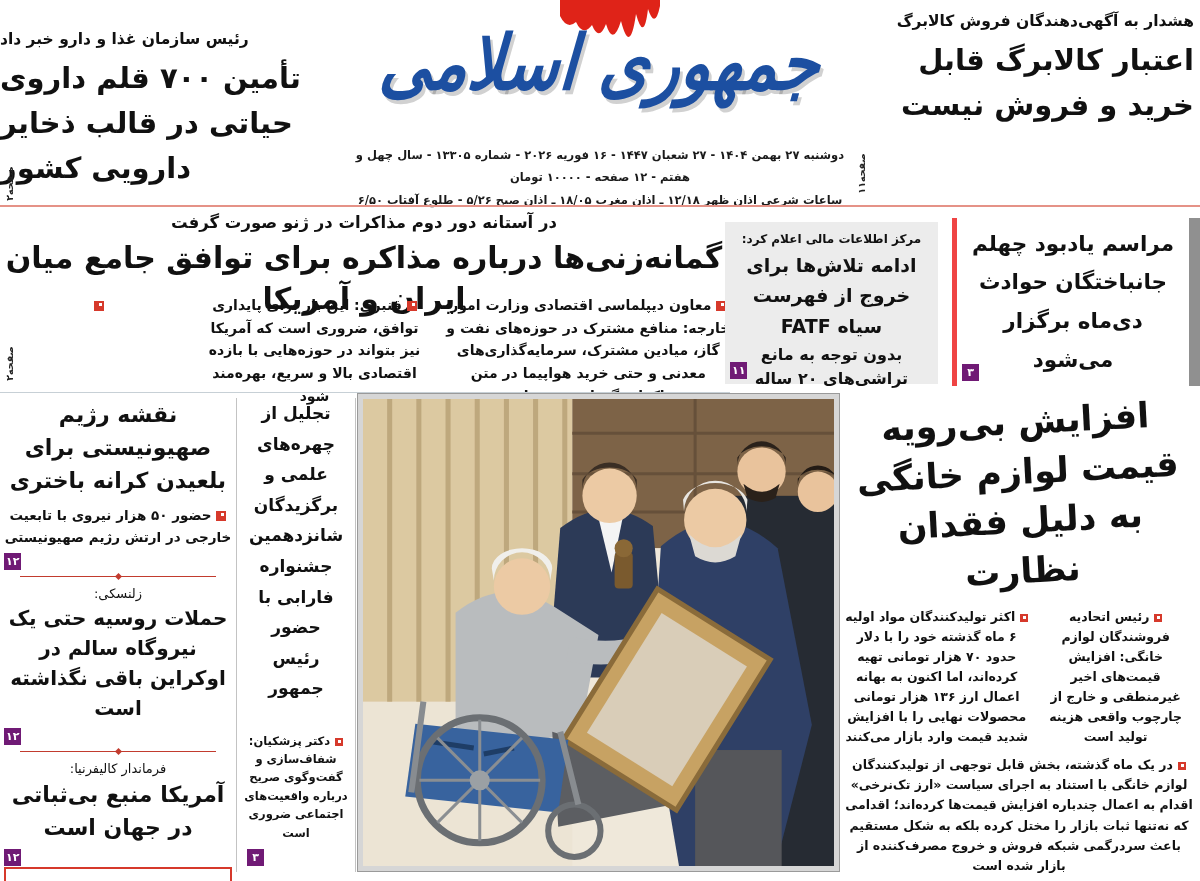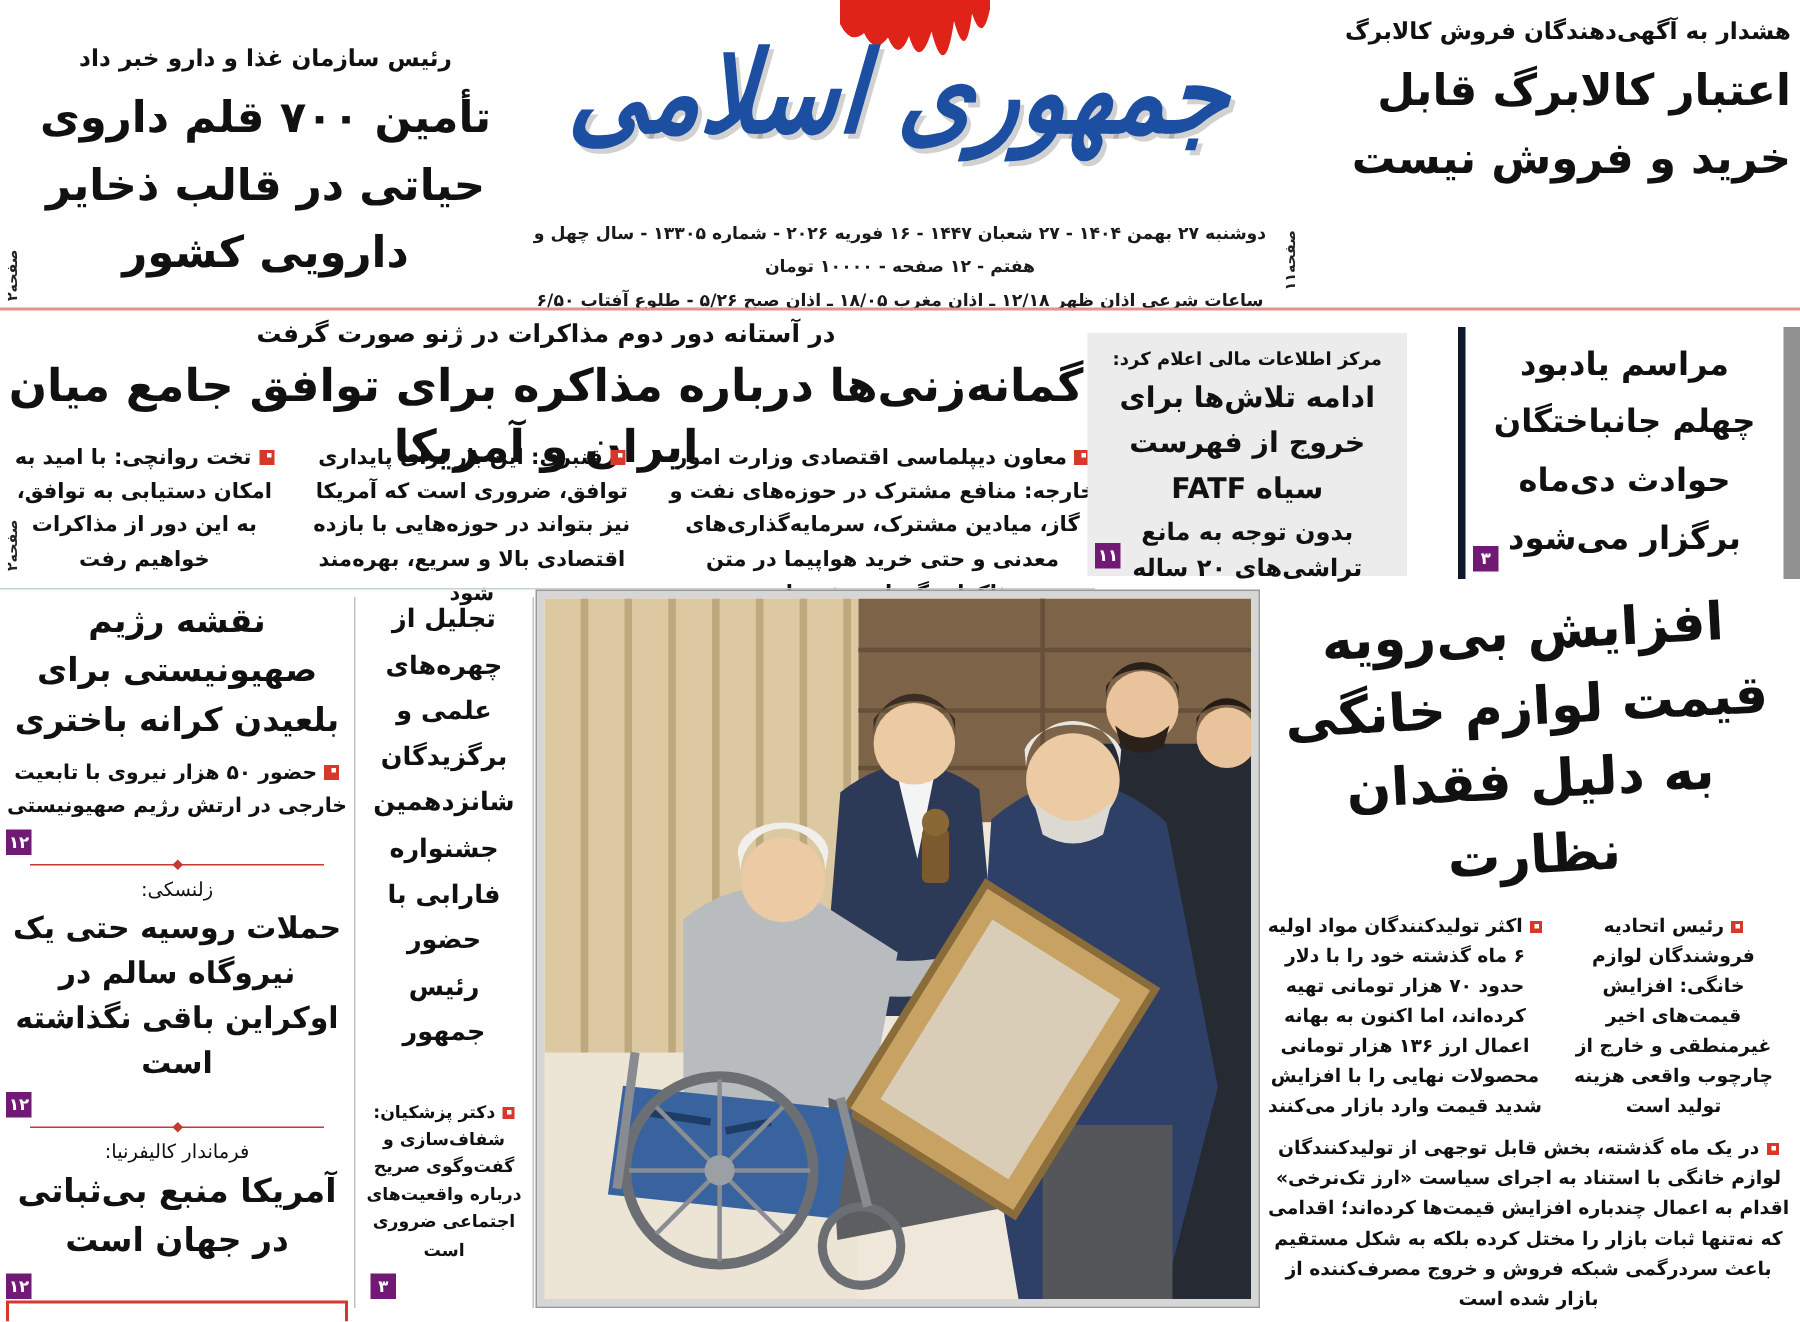--- a/index.html
+++ b/index.html
@@ -4,21 +4,21 @@
 <style>
   * { box-sizing: border-box; margin: 0; padding: 0; }
   html,body { background:#ffffff; }
   body { font-family: "DejaVu Sans", sans-serif; }
   .page {
     position: relative; width: 1200px; height: 881px;
     background: #fff; overflow: hidden; direction: rtl; color:#111;
   }
   
   .story-top-right { position:absolute; right:6px; top:12px; width:332px; text-align:right; }
-  .story-top-left  { position:absolute; left:12px;  top:30px; width:330px; text-align:center; }
+  .story-top-left  { position:absolute; left:0;  top:30px; width:330px; text-align:left; }
   .top-kicker { font-size:15.5px; font-weight:bold; letter-spacing:-0.2px; }
   .top-headline { font-size:29px; font-weight:900; line-height:1.55; margin-top:8px; }
   .masthead { position:absolute; left:340px; top:0; width:520px; text-align:center; }
   .logo { position:relative; height:138px; }
   .drip { position:absolute; left:218px; top:-4px; width:104px; height:64px; }
   .logo-text {
     position:relative; display:inline-block; margin-top:26px;
     font-size:64px; font-weight:bold; font-style:italic; color:#1c4fa1;
     transform: scaleY(1.18) skewX(-5deg);
     text-shadow: 3px 3px 0 rgba(70,70,70,.25);
@@ -45,22 +45,22 @@
   .badge { display:inline-block; min-width:17px; height:17px; line-height:17px; padding:0 2px;
            background:#701a75; color:#fff; font-size:11px; font-weight:bold; text-align:center; }
 
   
   .fatf { position:absolute; right:262px; top:222px; width:213px; height:162px;
           background:#ececec; text-align:center; padding-top:10px; }
   .fatf-kicker { font-size:12px; font-weight:bold; }
   .fatf-headline { font-size:19px; font-weight:900; line-height:1.6; margin-top:4px; padding:0 8px; }
   .fatf-sub { font-size:16px; font-weight:900; line-height:1.5; margin-top:2px; padding:0 6px; }
   .fatf .badge, .memorial .badge { position:absolute; left:5px; bottom:5px; }
-  .memorial { position:absolute; right:0; top:218px; width:228px; height:168px;
-              border-right:11px solid #909090; border-left:5px solid #0f172a;
+  .memorial { position:absolute; right:0; top:218px; width:248px; height:168px;
+              border-right:11px solid #909090; border-left:5px solid #ef4444;
               display:flex; align-items:center; justify-content:center; text-align:center;
               font-size:21.5px; font-weight:bold; line-height:1.8; padding:0 10px; }
 
   
   .left-col { position:absolute; left:4px; top:398px; width:228px; text-align:center; }
   .lc-headline { font-size:22px; font-weight:900; line-height:1.5; }
   .lc-kicker { font-size:13px; font-weight:normal; margin-bottom:2px; }
   .lc-sub { font-size:13.5px; font-weight:bold; line-height:1.6; margin-top:8px; }
   .badge-row { text-align:left; height:17px; margin-top:2px; }
   .red-divider { position:relative; border-top:1px solid #c23b2e; margin:9px 16px 9px 16px; }
@@ -130,21 +130,21 @@
   </section>
 
   <div class="quotes">
     <div class="quote q-a">
       <span class="bullet"></span><span>معاون دیپلماسی اقتصادی وزارت امور خارجه: منافع مشترک در حوزه‌های نفت و گاز، میادین مشترک، سرمایه‌گذاری‌های معدنی و حتی خرید هواپیما در متن مذاکرات گنجانده شده است</span>
     </div>
     <div class="quote q-b">
       <span class="bullet"></span><span>قنبری: این بار برای پایداری توافق، ضروری است که آمریکا نیز بتواند در حوزه‌هایی با بازده اقتصادی بالا و سریع، بهره‌مند شود</span>
     </div>
     <div class="quote q-c">
-      <span class="bullet"></span><span>تخت روانچی: با امید به امکان دستیابی به توافق، به این دور از مذاکرات خواهیم رفت</span>
+      <span class="bullet"></span>
     </div>
   </div>
   <span class="vlabel" style="left:-14px; top:358px;">صفحه۲</span>
   <div class="hairline"></div>
 
   <section class="fatf">
     <div class="fatf-kicker">مرکز اطلاعات مالی اعلام کرد:</div>
     <div class="fatf-headline">ادامه تلاش‌ها برای خروج از فهرست سیاه FATF</div>
     <div class="fatf-sub">بدون توجه به مانع تراشی‌های ۲۰ ساله</div>
     <span class="badge">۱۱</span>

